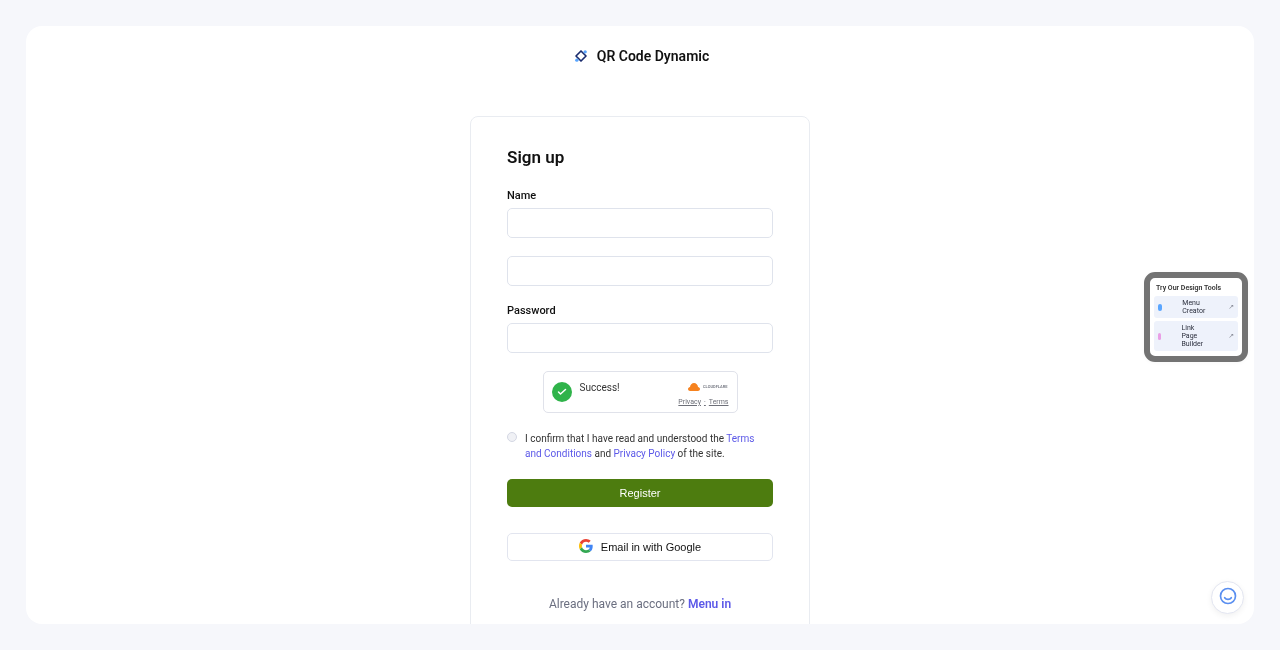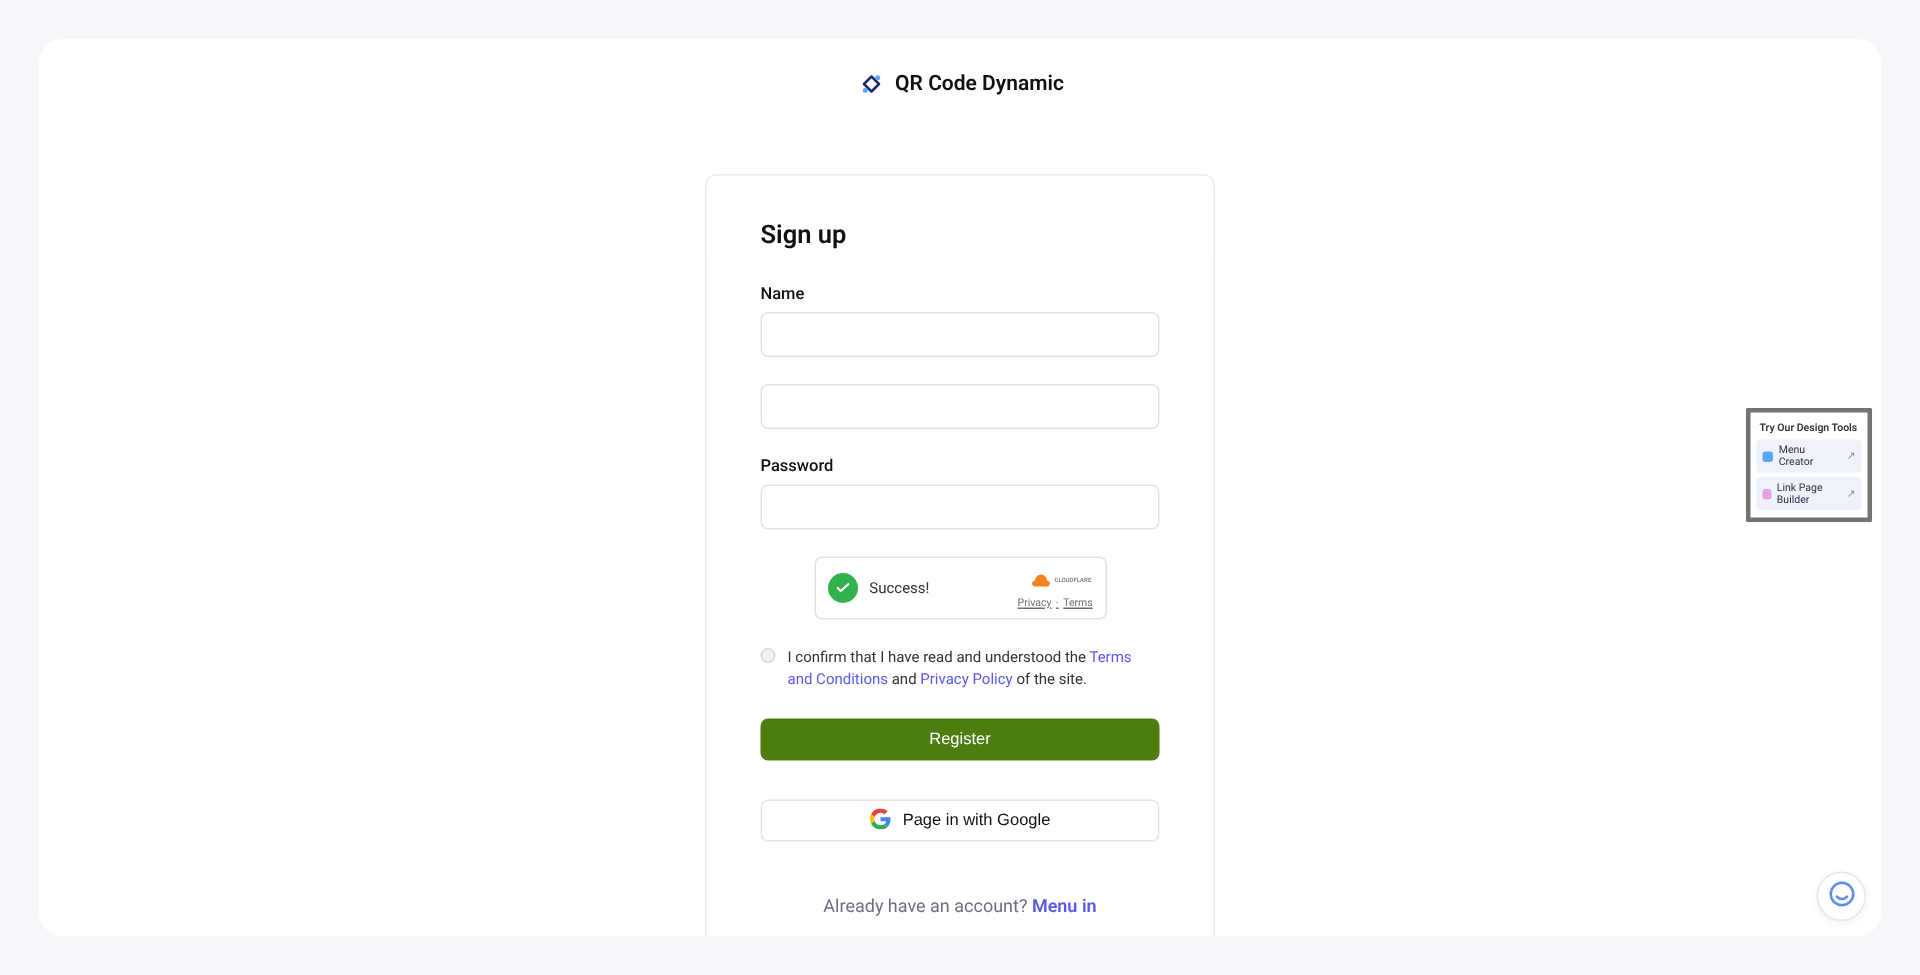--- a/index.html
+++ b/index.html
@@ -83,21 +83,20 @@
       margin: 8px auto 18px auto;
       border: 1px solid #e0e2ea;
       border-radius: 5px;
       display: flex;
       align-items: center;
       justify-content: space-between;
       padding: 0 8px;
     }
     .captcha-left {
       display: flex;
-      align-items: center;
       gap: 8px;
     }
     .captcha-check {
       width: 20px;
       height: 20px;
       background: #2fb34a;
       border-radius: 50%;
       display: flex;
       align-items: center;
       justify-content: center;
@@ -177,40 +176,40 @@
     .already-link {
       color: #5c59e8;
       font-weight: 600;
     }
 
     
     .side-widget {
       position: absolute;
       right: 32px;
       top: 272px;
-      width: 84px;
-      background: #fff;
-      border: 3px solid #737373;
-      border-radius: 1px;
+      width: 104px;
+      background: #fff;
+      border: 6px solid #737373;
+      border-radius: 11px;
       padding: 6px 4px 5px 4px;
       box-shadow: 0 1px 4px rgba(0,0,0,0.03);
     }
     .side-title {
       font-size: 7px;
       color: #333;
       font-weight: 600;
       padding: 0 2px 4px 2px;
     }
     .side-item {
       background: #eef2fb;
       border-radius: 3px;
       padding: 3px 4px;
       display: flex;
       align-items: center;
-      gap: 4px;
+      gap: 20px;
       margin-bottom: 3px;
       font-size: 7px;
       color: #2b2f3d;
     }
     .side-item:last-child { margin-bottom: 0; }
     .side-item .arrow { margin-left: auto; color: #8a8d99; font-size: 7px; }
     .side-dot {
       width: 7px;
       height: 7px;
       border-radius: 2px;
@@ -302,21 +301,21 @@
 
     <button class="btn-google">
       <span>
         <svg width="14" height="14" viewBox="0 0 48 48">
           <path fill="#EA4335" d="M24 9.5c3.54 0 6.71 1.22 9.21 3.6l6.85-6.85C35.9 2.38 30.47 0 24 0 14.62 0 6.51 5.38 2.56 13.22l7.98 6.19C12.43 13.72 17.74 9.5 24 9.5z"></path>
           <path fill="#4285F4" d="M46.98 24.55c0-1.57-.15-3.09-.38-4.55H24v9.02h12.94c-.58 2.96-2.26 5.48-4.78 7.18l7.73 6c4.51-4.18 7.09-10.36 7.09-17.65z"></path>
           <path fill="#FBBC05" d="M10.53 28.59c-.48-1.45-.76-2.99-.76-4.59s.27-3.14.76-4.59l-7.98-6.19C.92 16.46 0 20.12 0 24c0 3.88.92 7.54 2.56 10.78l7.97-6.19z"></path>
           <path fill="#34A853" d="M24 48c6.48 0 11.93-2.13 15.89-5.81l-7.73-6c-2.15 1.45-4.92 2.3-8.16 2.3-6.26 0-11.57-4.22-13.47-9.91l-7.98 6.19C6.51 42.62 14.62 48 24 48z"></path>
         </svg>
       </span>
-      <span>Page in with Google</span>
+      <span>Email in with Google</span>
     </button>
 
     <div class="already-row">
       <span>Already have an account? </span><span class="already-link">Menu in</span>
     </div>
   </div>
 
 </div>
 
 <div class="side-widget">

